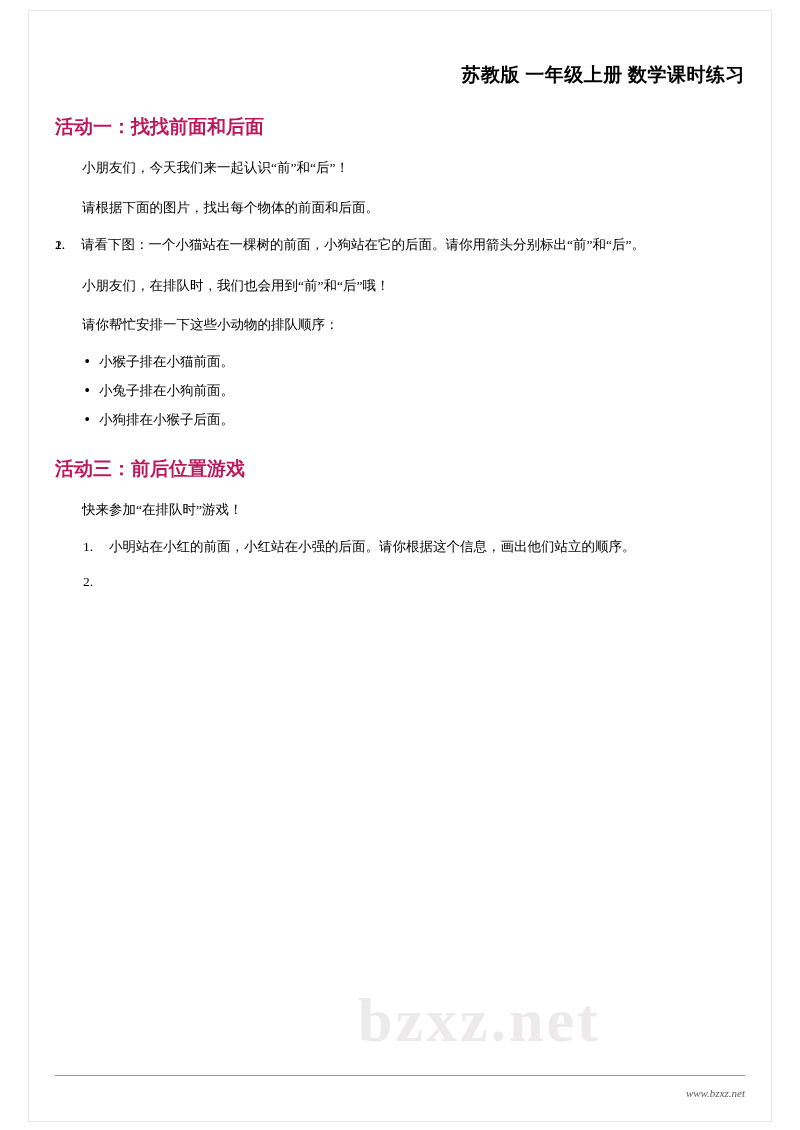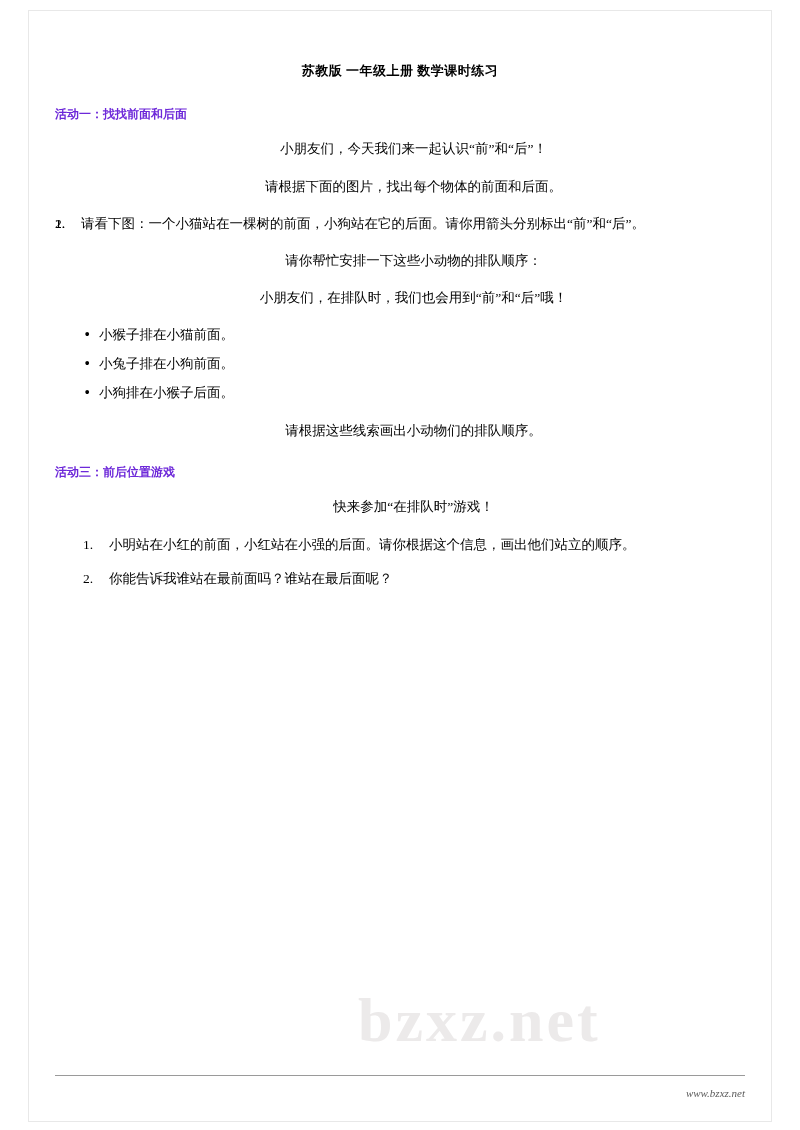--- a/index.html
+++ b/index.html
@@ -32,39 +32,38 @@
     box-sizing: border-box;
     pointer-events: none;
   }
   .content {
     position: absolute;
     left: 55px;
     top: 50px;
     width: 690px;
   }
   .doc-title {
-    text-align: center;
-    font-size: 13px;
+    text-align: right;
+    font-size: 19px;
     font-weight: bold;
     letter-spacing: 0.5px;
     margin: 12px 0 26px 0;
     font-family: "Liberation Serif", "DejaVu Serif", serif;
   }
   .section-head {
-    font-size: 12px;
+    font-size: 19px;
     font-weight: bold;
     margin: 22px 0 14px 0;
-    color: #6d28d9;
+    color: #be185d;
   }
   .para {
     font-size: 13.5px;
     line-height: 1.75;
-    margin: 8px 0 14px 0;
+    margin: 16px 0 14px 0;
     text-indent: 2em;
-    text-align: center;
   }
   .numlist {
     margin: 0 0 12px 0;
     padding: 0;
     list-style: none;
   }
   .numlist li {
     font-size: 13.5px;
     line-height: 1.8;
     margin: 0 0 10px 0;
@@ -148,41 +147,39 @@
           <span class="num">1.</span>
         </li>
         <li>
           <span class="num">2.</span>
           <span>请看下图：一个小猫站在一棵树的前面，小狗站在它的后面。请你用箭头分别标出“前”和“后”。</span>
         </li>
       </ul>
     </div>
 
     <div>
+      <p class="para">小朋友们，在排队时，我们也会用到“前”和“后”哦！</p>
       <p class="para">请你帮忙安排一下这些小动物的排队顺序：</p>
-      <p class="para">小朋友们，在排队时，我们也会用到“前”和“后”哦！</p>
       <ul class="bullets">
         <li>小猴子排在小猫前面。</li>
         <li>小兔子排在小狗前面。</li>
         <li>小狗排在小猴子后面。</li>
       </ul>
-      <p class="para">请根据这些线索画出小动物们的排队顺序。</p>
     </div>
 
     <div>
       <div class="section-head">活动三：前后位置游戏</div>
       <p class="para">快来参加“在排队时”游戏！</p>
       <ul class="numlist indented">
         <li>
           <span class="num">1.</span>
           <span>小明站在小红的前面，小红站在小强的后面。请你根据这个信息，画出他们站立的顺序。</span>
         </li>
         <li>
           <span class="num">2.</span>
-          <span>你能告诉我谁站在最前面吗？谁站在最后面呢？</span>
         </li>
       </ul>
     </div>
 
   </div>
 
   <div class="watermark">bzxz.net</div>
   <div class="footer-rule"></div>
   <div class="footer-url">www.bzxz.net</div>
 </div>

